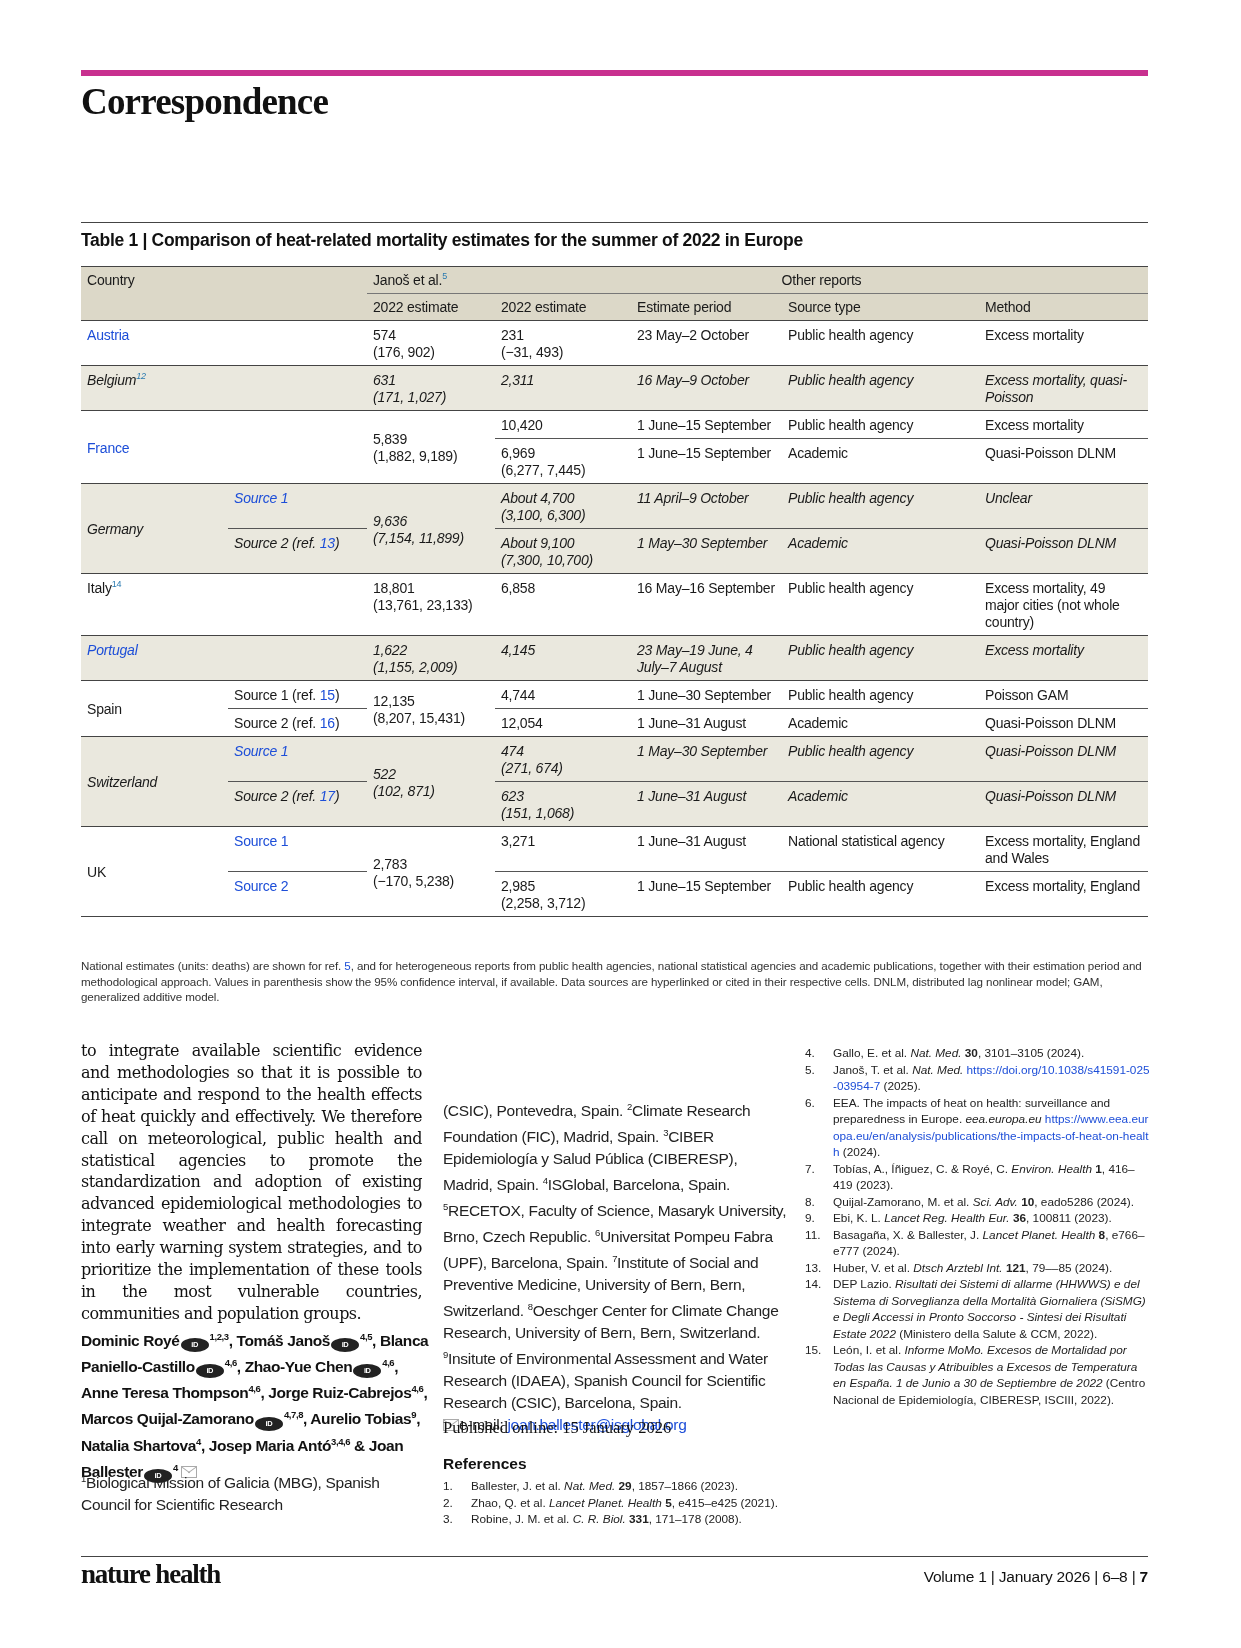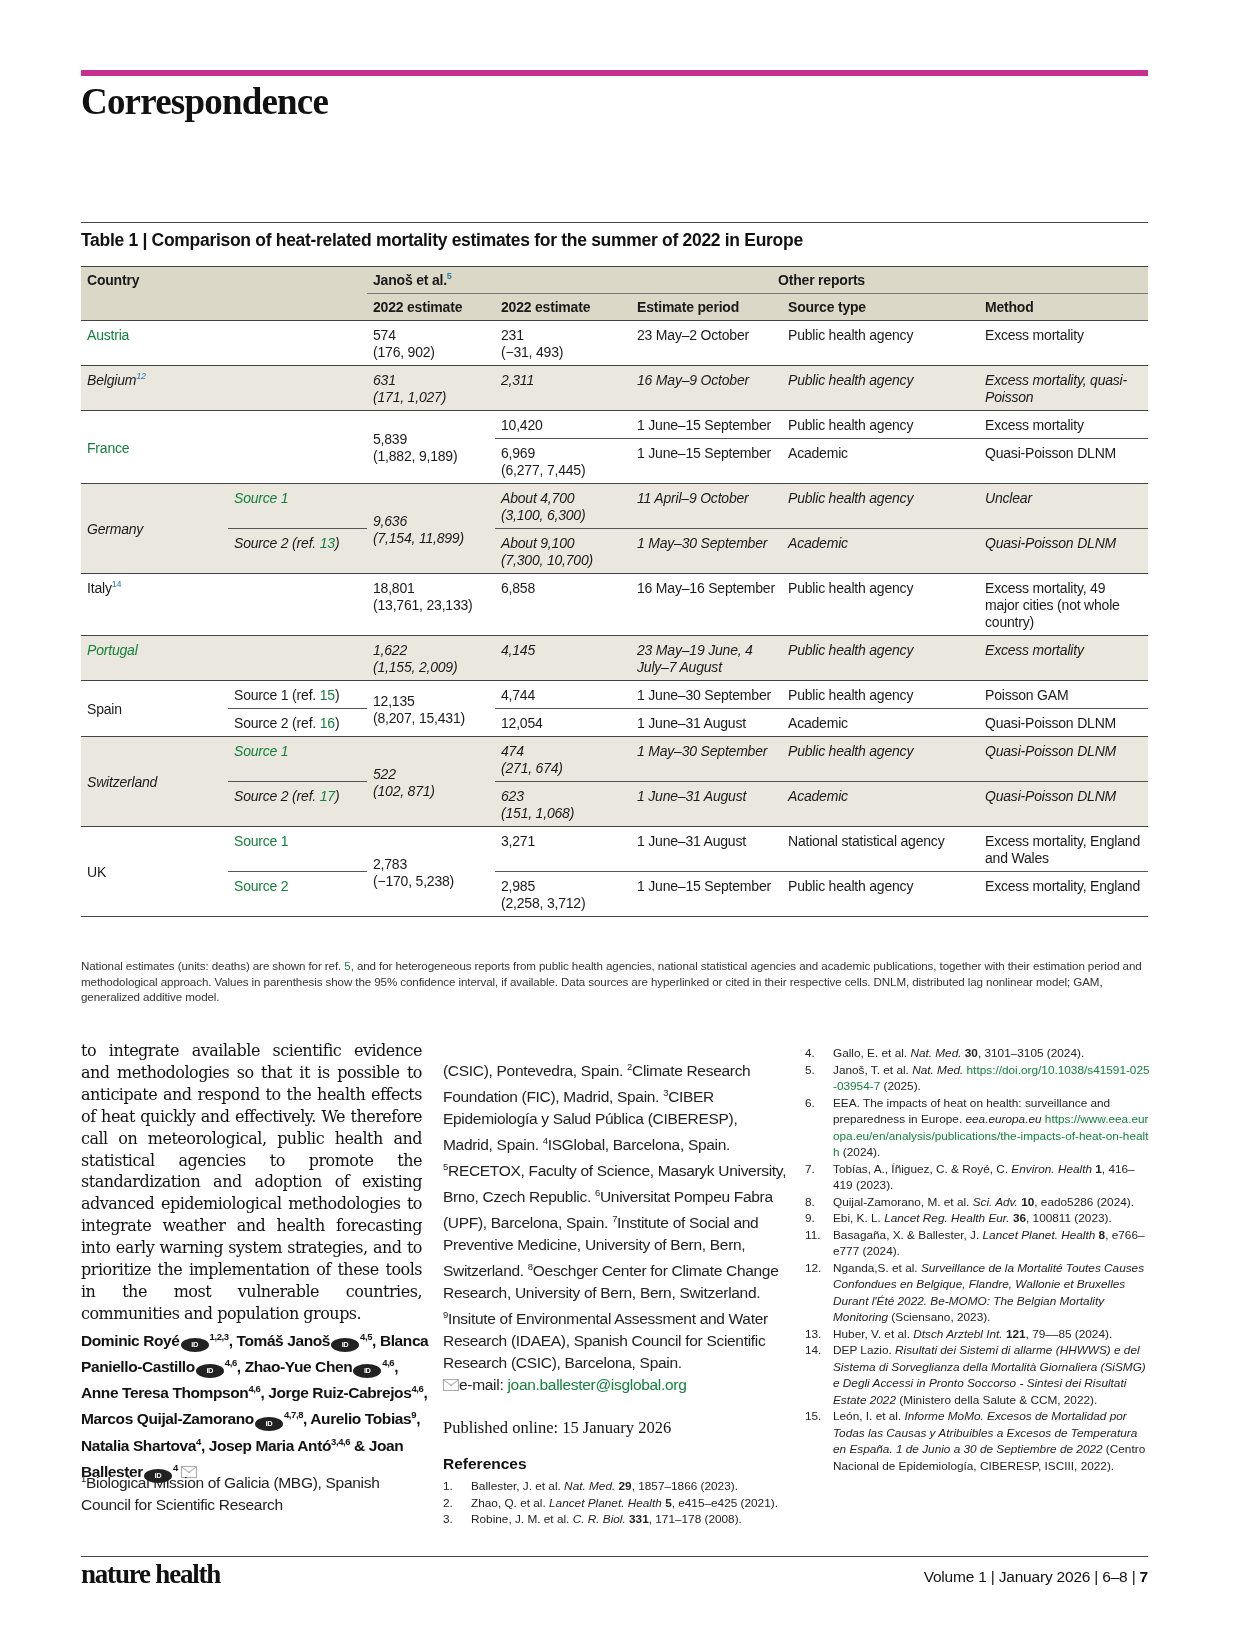--- a/index.html
+++ b/index.html
@@ -1,28 +1,28 @@
 <!DOCTYPE html>
 <html><head>
 <meta charset="utf-8">
 <style>
   * { box-sizing: border-box; margin: 0; padding: 0; }
   html, body { width: 1241px; height: 1648px; background: #ffffff; }
   body { position: relative; font-family: "Liberation Sans", "DejaVu Sans", sans-serif; color: #1a1a1a; overflow: hidden; }
-  a, .link { color: #15803d; text-decoration: none; }
+  a, .link { color: #1d4ed8; text-decoration: none; }
 
   .top-bar { position: absolute; left: 81px; top: 70px; width: 1067px; height: 6px; background: #c8308f; }
   .section-title { position: absolute; left: 81px; top: 80px; font-family: "Liberation Serif", "DejaVu Serif", serif; font-weight: bold; font-size: 37px; letter-spacing: -0.8px; color: #111; }
 
   .table-rule-top { position: absolute; left: 81px; top: 222px; width: 1067px; height: 1px; background: #444; }
   .table-caption { position: absolute; left: 81px; top: 230px; font-size: 17.5px; font-weight: bold; letter-spacing: -0.3px; color: #111; }
 
   .data-table { position: absolute; left: 81px; top: 266px; width: 1067px; border-collapse: collapse; font-size: 14px; letter-spacing: -0.2px; }
   .data-table td, .data-table th { vertical-align: top; text-align: left; padding: 6px 6px 4px 6px; line-height: 17px; font-weight: normal; }
-  .data-table thead th { background: #dcd8c8; font-weight: bold; font-size: 14px; padding: 5px 6px 4px 6px; }
+  .data-table thead th { background: #dcd8c8; font-weight: normal; font-size: 14px; padding: 5px 6px 4px 6px; }
   .data-table thead tr.h1 th { border-top: 1.5px solid #444; }
   .data-table thead tr.h1 th.split { border-bottom: 1.5px solid #777; }
   .data-table thead tr.h2 th { border-bottom: 1.5px solid #444; }
   .data-table thead th.center { text-align: center; }
   .data-table tbody tr.shaded td { background: #eae8de; font-style: italic; }
   .data-table tbody tr.group-end td { border-bottom: 1.5px solid #444; }
   .data-table tbody tr.subsplit td.sub { border-bottom: 1px solid #555; }
   .data-table td.mid { vertical-align: middle; }
   sup.ref { color: #2a7ab0; font-size: 9px; vertical-align: super; line-height: 0; }
 
@@ -32,21 +32,21 @@
   .authors { position: absolute; left: 81px; top: 1326px; width: 350px; font-size: 15.5px; line-height: 22px; font-weight: bold; color: #111; letter-spacing: -0.4px; }
   .authors sup { font-size: 9.5px; font-weight: bold; }
   .orcid { display: inline-block; width: 28px; height: 14px; border-radius: 50%; background: #222; color: #fff; font-size: 7.5px; line-height: 14px; text-align: center; font-weight: bold; vertical-align: -1px; margin: 0 1px; }
   .mail-icon { display: inline-block; width: 16px; height: 12px; border: 1px solid #aaa; position: relative; vertical-align: -1px; overflow: hidden; }
   .mail-icon::before, .mail-icon::after { content: ""; position: absolute; top: -1px; width: 11px; height: 1px; background: #aaa; }
   .mail-icon::before { left: -1px; transform-origin: left; transform: rotate(36deg); }
   .mail-icon::after { right: -1px; transform-origin: right; transform: rotate(-36deg); }
   .affil-col1 { position: absolute; left: 81px; top: 1468px; width: 350px; font-size: 15.5px; line-height: 22px; color: #222; letter-spacing: -0.3px; }
   .affil-col1 sup { font-size: 9.5px; }
 
-  .affil-col2 { position: absolute; left: 443px; top: 1056px; width: 345px; font-size: 15.5px; line-height: 21.9px; color: #222; letter-spacing: -0.3px; }
+  .affil-col2 { position: absolute; left: 443px; top: 1096px; width: 345px; font-size: 15.5px; line-height: 21.9px; color: #222; letter-spacing: -0.3px; }
   .affil-col2 sup { font-size: 9.5px; }
   .published { position: absolute; left: 443px; top: 1418px; font-family: "Liberation Serif", "DejaVu Serif", serif; font-size: 16.5px; color: #111; }
   .refs-heading { position: absolute; left: 443px; top: 1455px; font-size: 15.5px; font-weight: bold; color: #111; }
   .refs-col2 { position: absolute; left: 443px; top: 1478px; width: 345px; font-size: 11.8px; line-height: 16.5px; color: #222; list-style: none; }
   .refs-col3 { position: absolute; left: 805px; top: 1045px; width: 345px; font-size: 11.8px; line-height: 16.5px; color: #222; list-style: none; }
   .refs-col2 li, .refs-col3 li { display: flex; }
   .refs-col2 .num, .refs-col3 .num { flex: 0 0 28px; }
   .refs-col2 .txt, .refs-col3 .txt { flex: 1; }
   .refs-col3 .num { flex-basis: 28px; }
 
@@ -312,24 +312,20 @@
     </li>
     <li>
       <span class="num">9.</span>
       <span class="txt">Ebi, K. L. <i>Lancet Reg. Health Eur.</i> <b>36</b>, 100811 (2023).</span>
     </li>
     <li>
       <span class="num">11.</span>
       <span class="txt">Basagaña, X. &amp; Ballester, J. <i>Lancet Planet. Health</i> <b>8</b>, e766–e777 (2024).</span>
     </li>
     <li>
-      <span class="num">12.</span>
-      <span class="txt">Nganda,S. et al. <i>Surveillance de la Mortalité Toutes Causes Confondues en Belgique, Flandre, Wallonie et Bruxelles Durant l'Été 2022. Be-MOMO: The Belgian Mortality Monitoring</i> (Sciensano, 2023).</span>
-    </li>
-    <li>
       <span class="num">13.</span>
       <span class="txt">Huber, V. et al. <i>Dtsch Arztebl Int.</i> <b>121</b>, 79––85 (2024).</span>
     </li>
     <li>
       <span class="num">14.</span>
       <span class="txt">DEP Lazio. <i>Risultati dei Sistemi di allarme (HHWWS) e del Sistema di Sorveglianza della Mortalità Giornaliera (SiSMG) e Degli Accessi in Pronto Soccorso - Sintesi dei Risultati Estate 2022</i> (Ministero della Salute &amp; CCM, 2022).</span>
     </li>
     <li>
       <span class="num">15.</span>
       <span class="txt">León, I. et al. <i>Informe MoMo. Excesos de Mortalidad por Todas las Causas y Atribuibles a Excesos de Temperatura en España. 1 de Junio a 30 de Septiembre de 2022</i> (Centro Nacional de Epidemiología, CIBERESP, ISCIII, 2022).</span>

